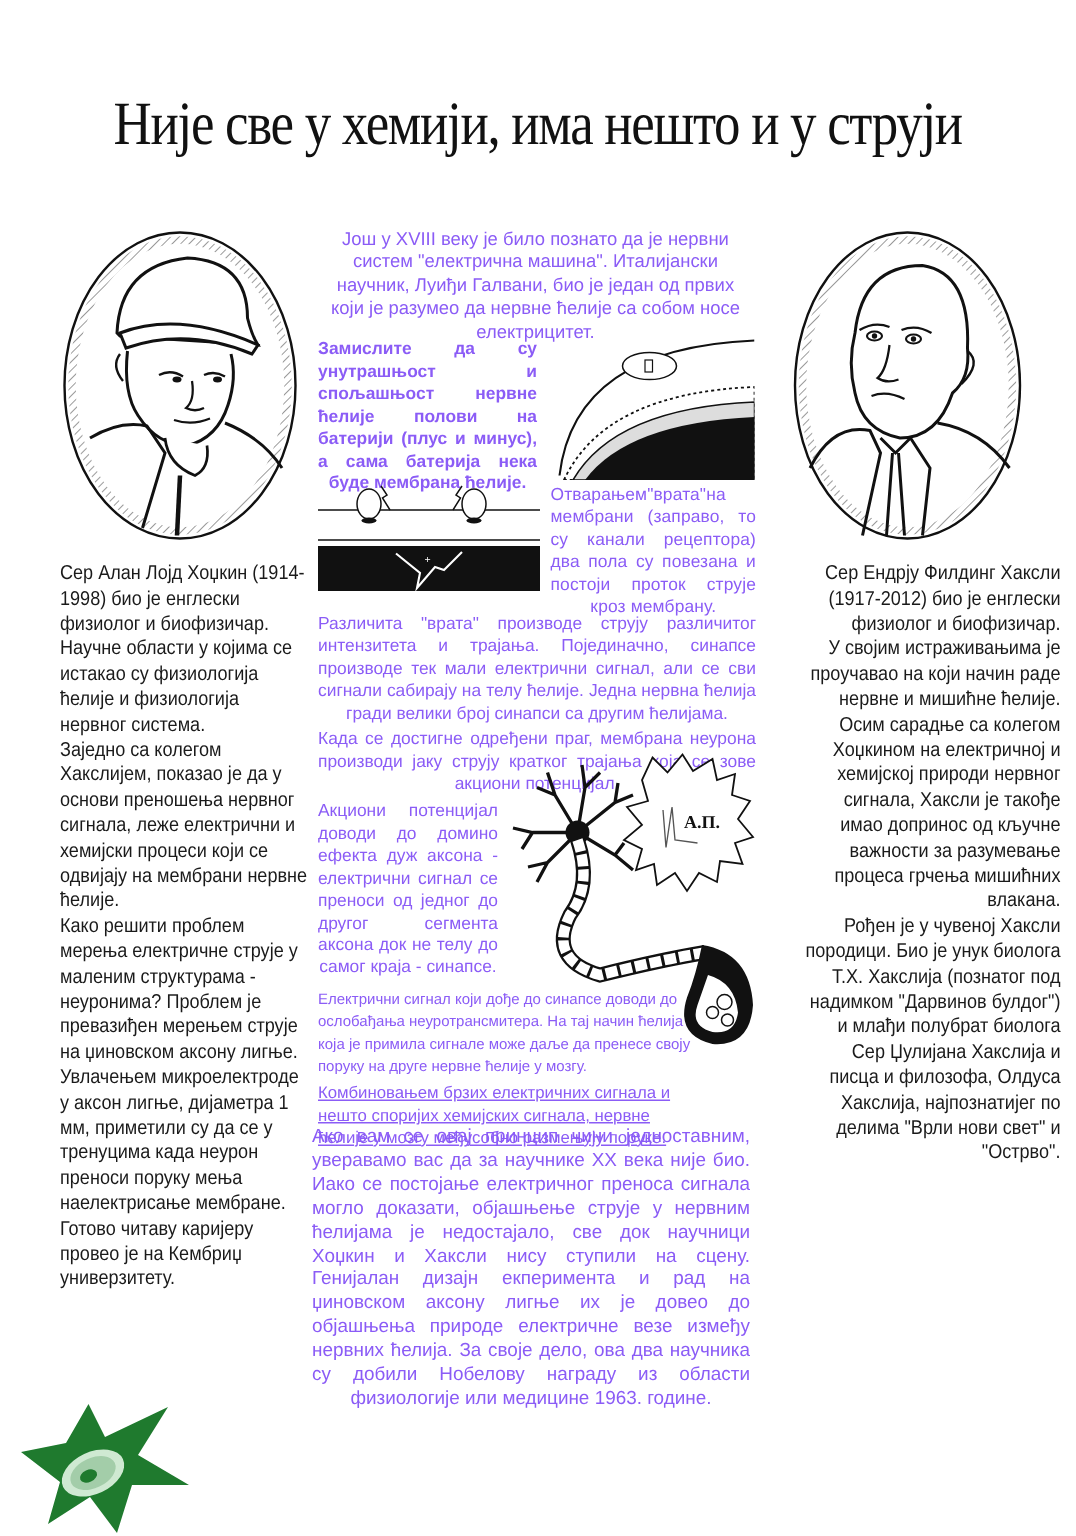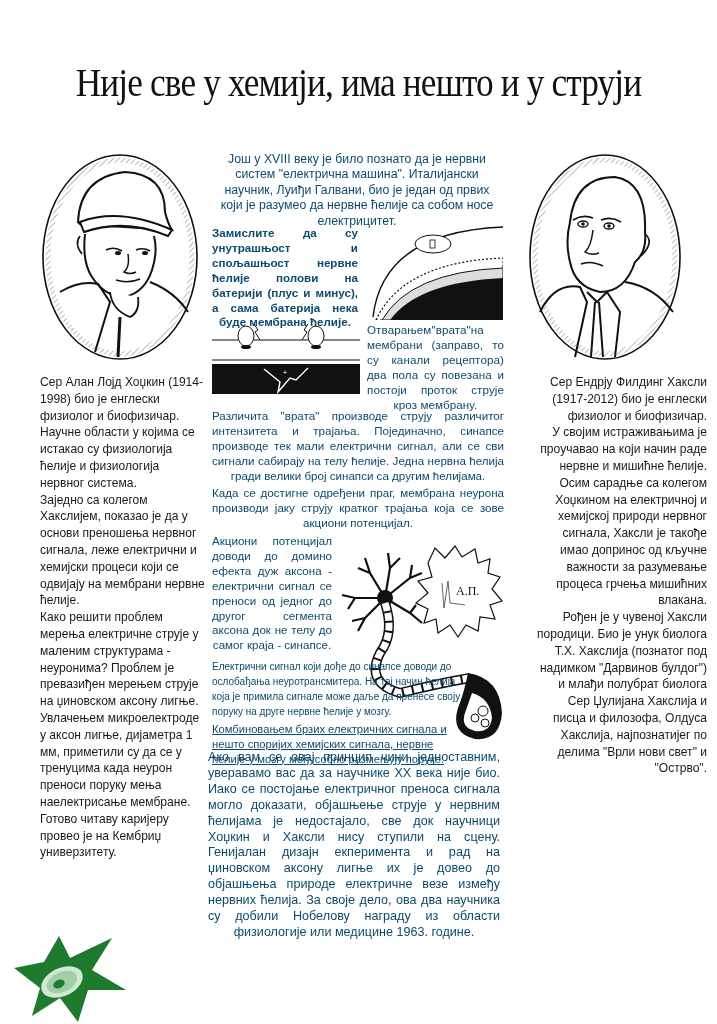--- a/index.html
+++ b/index.html
@@ -8,21 +8,21 @@
   .title { position: absolute; top: 58px; left: 0; width: 717px; text-align: center;
            font-family: "Liberation Serif", "DejaVu Serif", serif; font-size: 41px;
            letter-spacing: -1px; transform: scaleX(0.86); transform-origin: center top;
            color: #111; margin: 0; font-weight: normal; }
   .portrait { position: absolute; }
   .col-left { position: absolute; left: 40px; top: 374px; width: 165px; font-size: 13.4px;
               line-height: 16.8px; transform: scaleX(0.9); transform-origin: left top; width: 185px; }
   .col-left p, .col-right p { margin: 0; }
   .col-right { position: absolute; right: 10px; top: 374px; width: 190px; font-size: 13.4px;
                line-height: 16.8px; text-align: right; transform: scaleX(0.9); transform-origin: right top; }
-  .ctext { position: absolute; font-size: 11.6px; line-height: 14.9px; color: #0c4a6e; }
+  .ctext { position: absolute; font-size: 11.6px; line-height: 14.9px; color: #8b5cf6; }
   .justify { text-align: justify; text-align-last: center; }
   .center { text-align: center; }
   .lead { left: 212px; top: 152px; width: 290px; font-size: 12.3px; line-height: 15.4px; }
   .imagine { left: 212px; top: 226px; width: 146px; font-weight: bold; }
   .opening { left: 367px; top: 323px; width: 137px; letter-spacing: 0.1px; }
   .gates { left: 212px; top: 409px; width: 292px; }
   .threshold { left: 212px; top: 486px; width: 292px; }
   .ap { left: 212px; top: 534px; width: 120px; text-align-last: center; }
   .synapse { left: 212px; top: 660px; width: 250px; font-size: 10px; }
   .combine { left: 212px; top: 722px; width: 250px; font-size: 11.2px; }
@@ -120,21 +120,21 @@
     <path d="M52 49 L68 62 L66 72 L78 58 L84 60 L96 48" fill="none" stroke="#fff" stroke-width="1.4"></path>
     <text x="71" y="55" fill="#fff" font-size="7" font-family="Liberation Sans, sans-serif">+</text>
   </svg>
 </div>
 
 <p class="ctext opening justify" style="margin:0;">Отварањем"врата"на мембрани (заправо, то су канали рецептора) два пола су повезана и постоји проток струје кроз мембрану.</p>
 <p class="ctext gates justify" style="margin:0;">Различита "врата" производе струју различитог интензитета и трајања. Појединачно, синапсе производе тек мали електрични сигнал, али се сви сигнали сабирају на телу ћелије. Једна нервна ћелија гради велики број синапси са другим ћелијама.</p>
 <p class="ctext threshold justify" style="margin:0;">Када се достигне одређени праг, мембрана неурона производи јаку струју кратког трајања која се зове акциони потенцијал.</p>
 <p class="ctext ap justify" style="margin:0;">Акциони потенцијал доводи до домино ефекта дуж аксона - електрични сигнал се преноси од једног до другог сегмента аксона док не телу до самог краја - синапсе.</p>
 
-<div style="position:absolute; left:340px; top:543px;">
+<div style="position:absolute; left:340px; top:500px;font-weight:bold;">
   <svg width="170" height="200" viewBox="0 0 170 200">
 
     <polygon points="95,5 105,15 115,3 122,14 135,6 138,20 150,16 148,30 160,34 152,46 162,58 150,62 155,76 140,74 138,88 126,82 118,94 110,82 98,90 96,76 84,80 88,66 76,60 88,50 78,38 92,34 88,20" fill="#fff" stroke="#111" stroke-width="1.2"></polygon>
     <path d="M102 40 L104 65 L108 38 L110 60 L125 62" fill="none" stroke="#555" stroke-width="0.9"></path>
     <text x="116" y="52" font-size="12" font-family="Liberation Serif, serif" fill="#111">А.П.</text>
 
     <g stroke="#111" stroke-width="2.2" fill="none">
       <path d="M45 55 L30 30 L25 15 M30 30 L18 25"></path>
       <path d="M45 55 L50 25 L48 10 M50 25 L60 15"></path>
       <path d="M45 55 L70 35 L82 30 M70 35 L72 22"></path>

